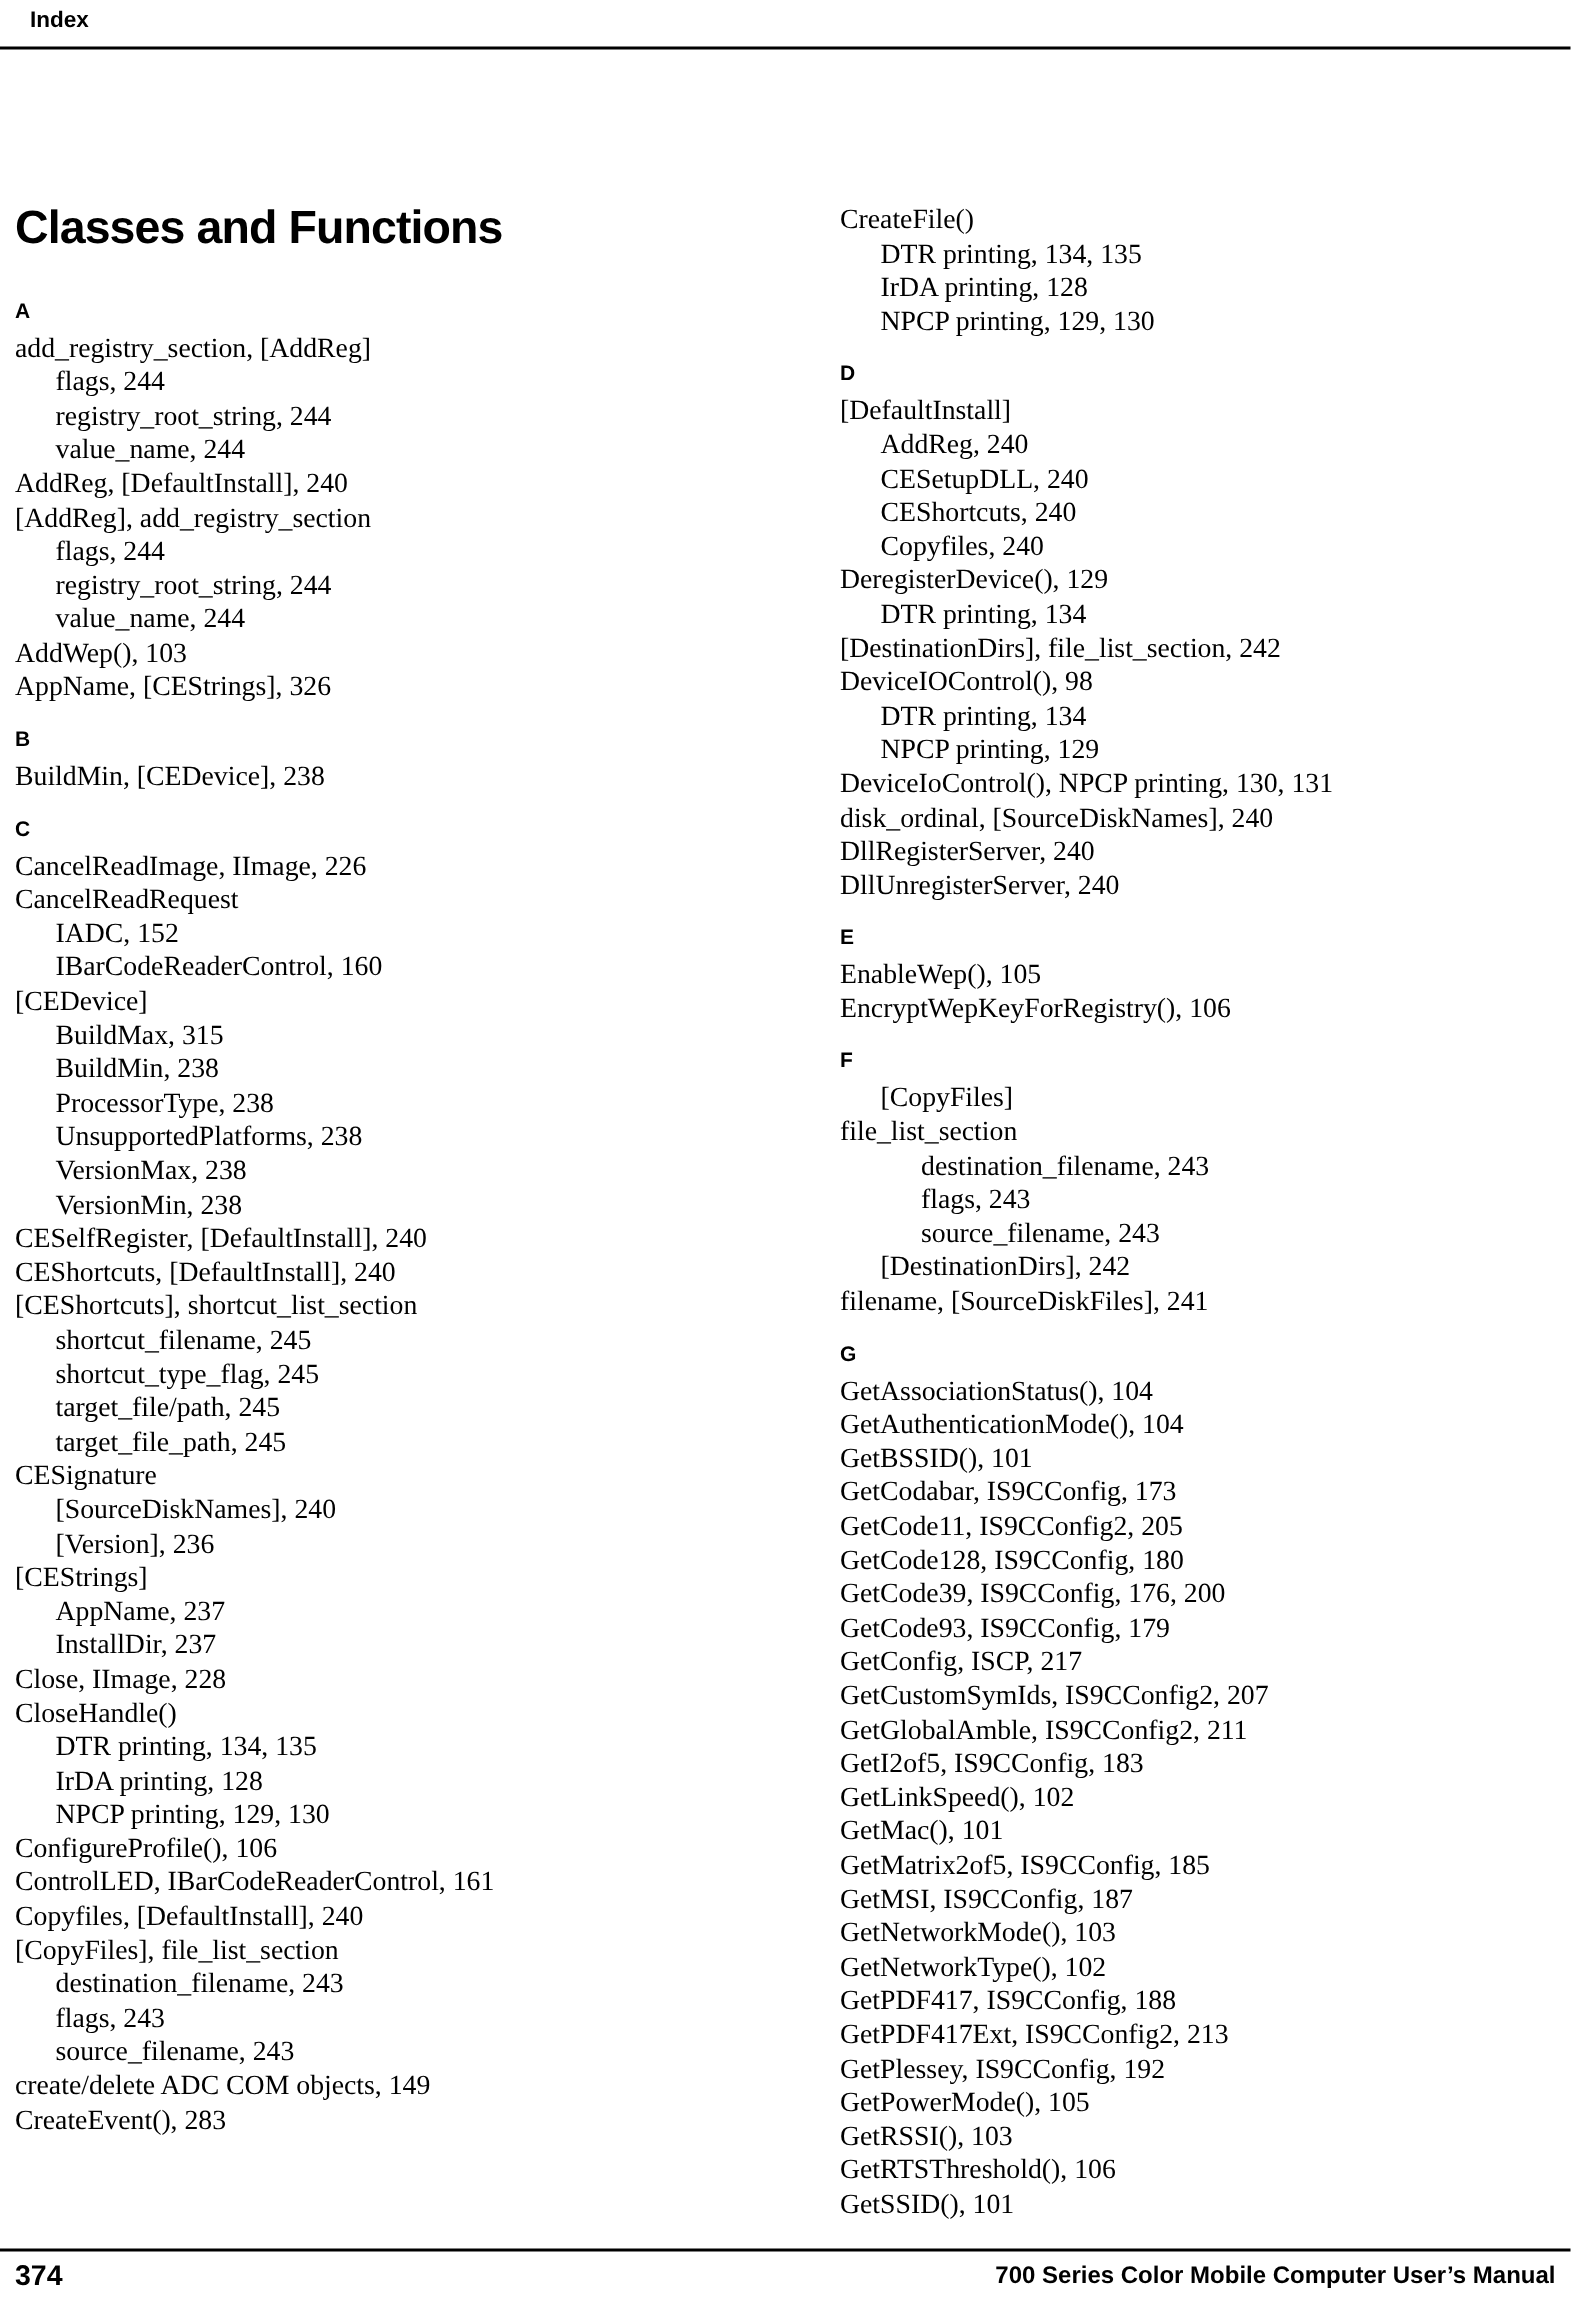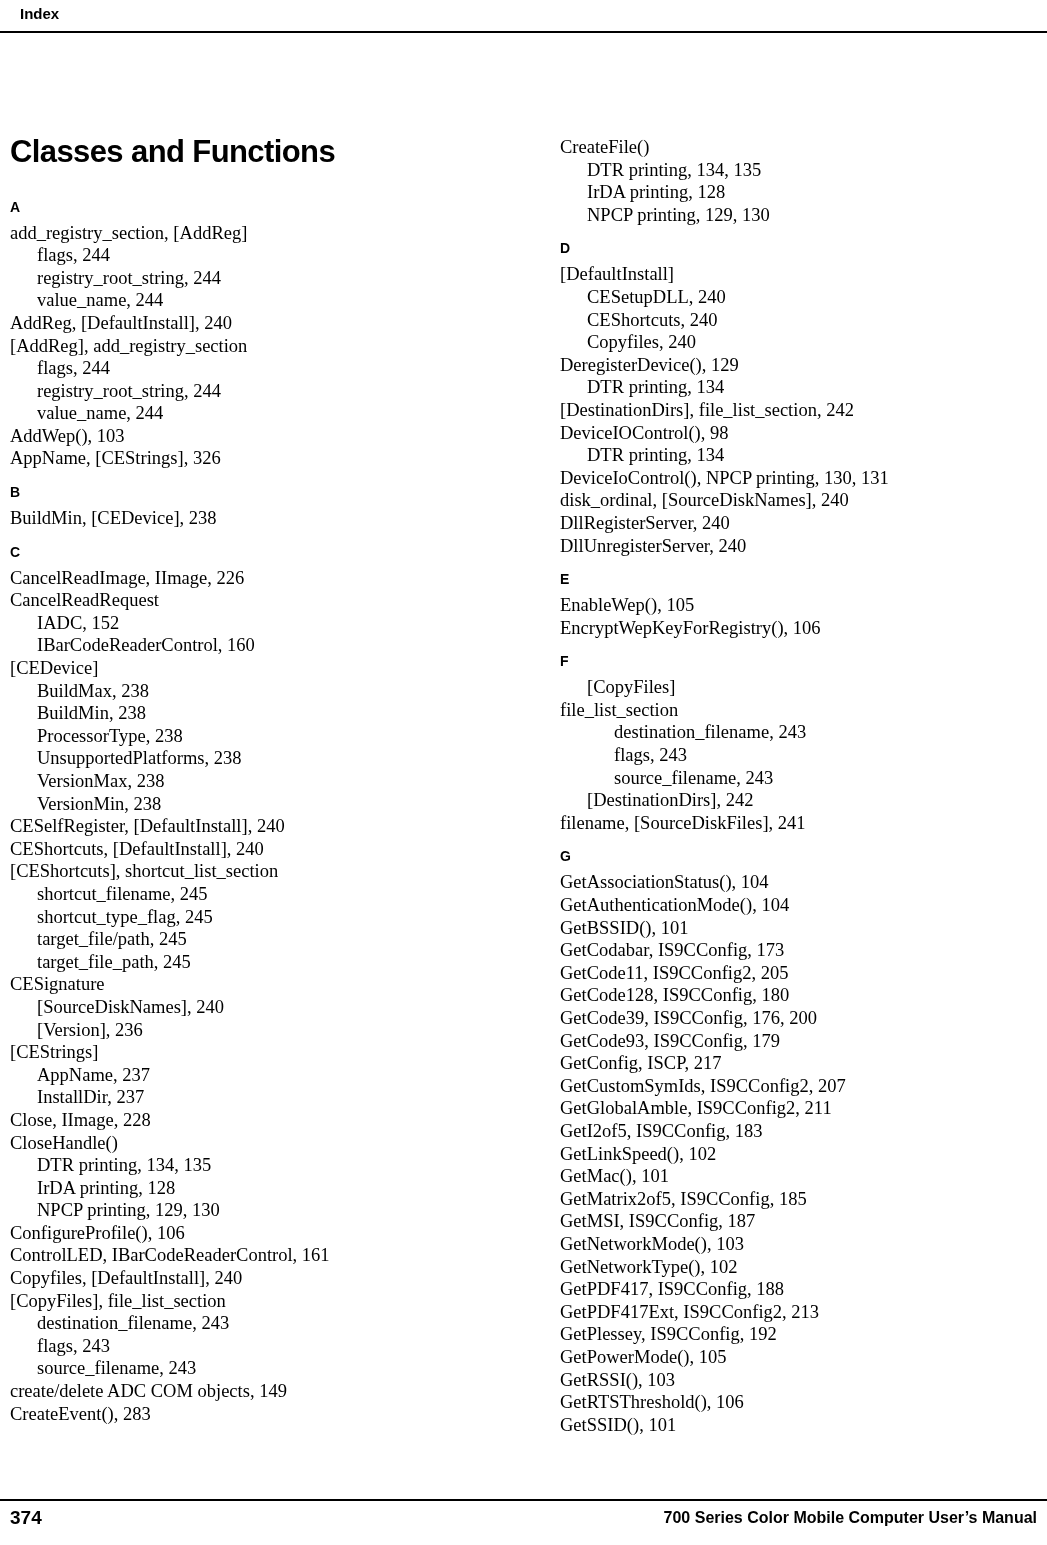--- a/index.html
+++ b/index.html
@@ -147,21 +147,21 @@
           <div class="entry lvl0">AddWep(), 103</div>
           <div class="entry lvl0">AppName, [CEStrings], 326</div>
           <div class="letter-head">B</div>
           <div class="entry lvl0">BuildMin, [CEDevice], 238</div>
           <div class="letter-head">C</div>
           <div class="entry lvl0">CancelReadImage, IImage, 226</div>
           <div class="entry lvl0">CancelReadRequest</div>
           <div class="entry lvl1">IADC, 152</div>
           <div class="entry lvl1">IBarCodeReaderControl, 160</div>
           <div class="entry lvl0">[CEDevice]</div>
-          <div class="entry lvl1">BuildMax, 238</div>
+          <div class="entry lvl1">BuildMax, 315</div>
           <div class="entry lvl1">BuildMin, 238</div>
           <div class="entry lvl1">ProcessorType, 238</div>
           <div class="entry lvl1">UnsupportedPlatforms, 238</div>
           <div class="entry lvl1">VersionMax, 238</div>
           <div class="entry lvl1">VersionMin, 238</div>
           <div class="entry lvl0">CESelfRegister, [DefaultInstall], 240</div>
           <div class="entry lvl0">CEShortcuts, [DefaultInstall], 240</div>
           <div class="entry lvl0">[CEShortcuts], shortcut_list_section</div>
           <div class="entry lvl1">shortcut_filename, 245</div>
           <div class="entry lvl1">shortcut_type_flag, 245</div>
@@ -190,28 +190,30 @@
         </div>
     </div>
     <div class="col col-right">
       <div id="groups-right">
           <div class="entry lvl0">CreateFile()</div>
           <div class="entry lvl1">DTR printing, 134, 135</div>
           <div class="entry lvl1">IrDA printing, 128</div>
           <div class="entry lvl1">NPCP printing, 129, 130</div>
           <div class="letter-head">D</div>
           <div class="entry lvl0">[DefaultInstall]</div>
+          <div class="entry lvl1">AddReg, 240</div>
           <div class="entry lvl1">CESetupDLL, 240</div>
           <div class="entry lvl1">CEShortcuts, 240</div>
           <div class="entry lvl1">Copyfiles, 240</div>
           <div class="entry lvl0">DeregisterDevice(), 129</div>
           <div class="entry lvl1">DTR printing, 134</div>
           <div class="entry lvl0">[DestinationDirs], file_list_section, 242</div>
           <div class="entry lvl0">DeviceIOControl(), 98</div>
           <div class="entry lvl1">DTR printing, 134</div>
+          <div class="entry lvl1">NPCP printing, 129</div>
           <div class="entry lvl0">DeviceIoControl(), NPCP printing, 130, 131</div>
           <div class="entry lvl0">disk_ordinal, [SourceDiskNames], 240</div>
           <div class="entry lvl0">DllRegisterServer, 240</div>
           <div class="entry lvl0">DllUnregisterServer, 240</div>
           <div class="letter-head">E</div>
           <div class="entry lvl0">EnableWep(), 105</div>
           <div class="entry lvl0">EncryptWepKeyForRegistry(), 106</div>
           <div class="letter-head">F</div>
           <div class="entry lvl1">[CopyFiles]</div>
           <div class="entry lvl0">file_list_section</div>

